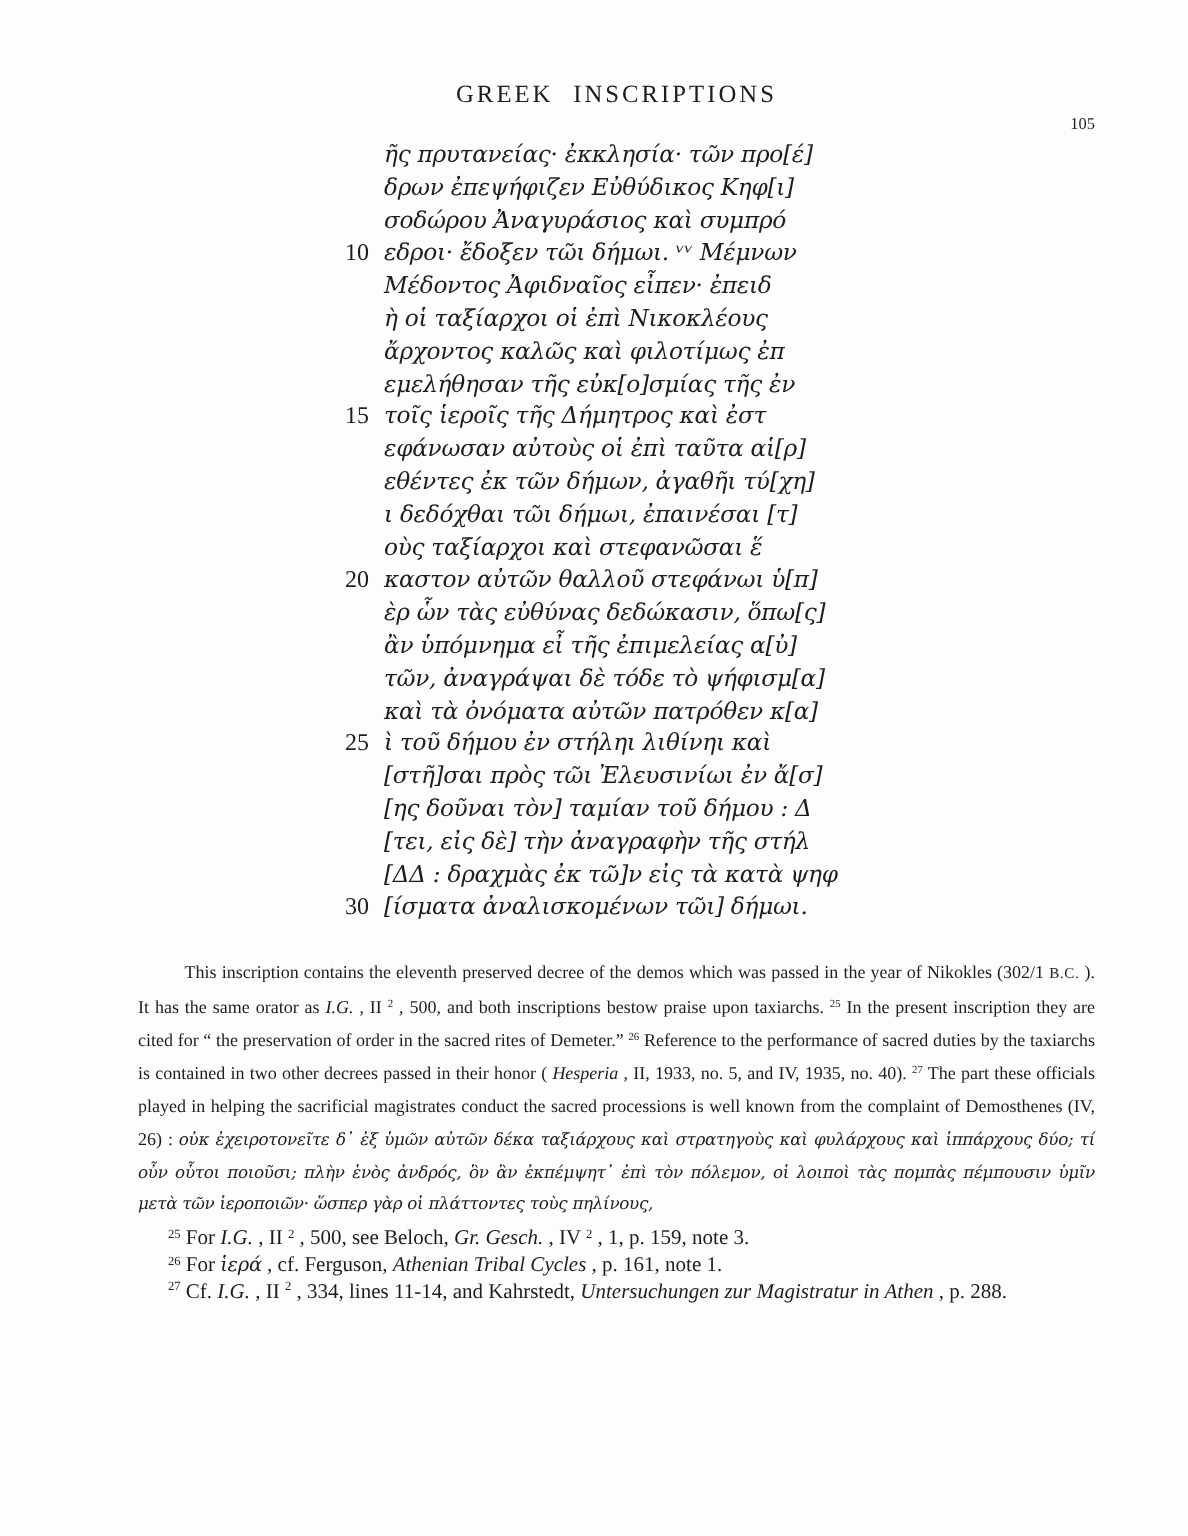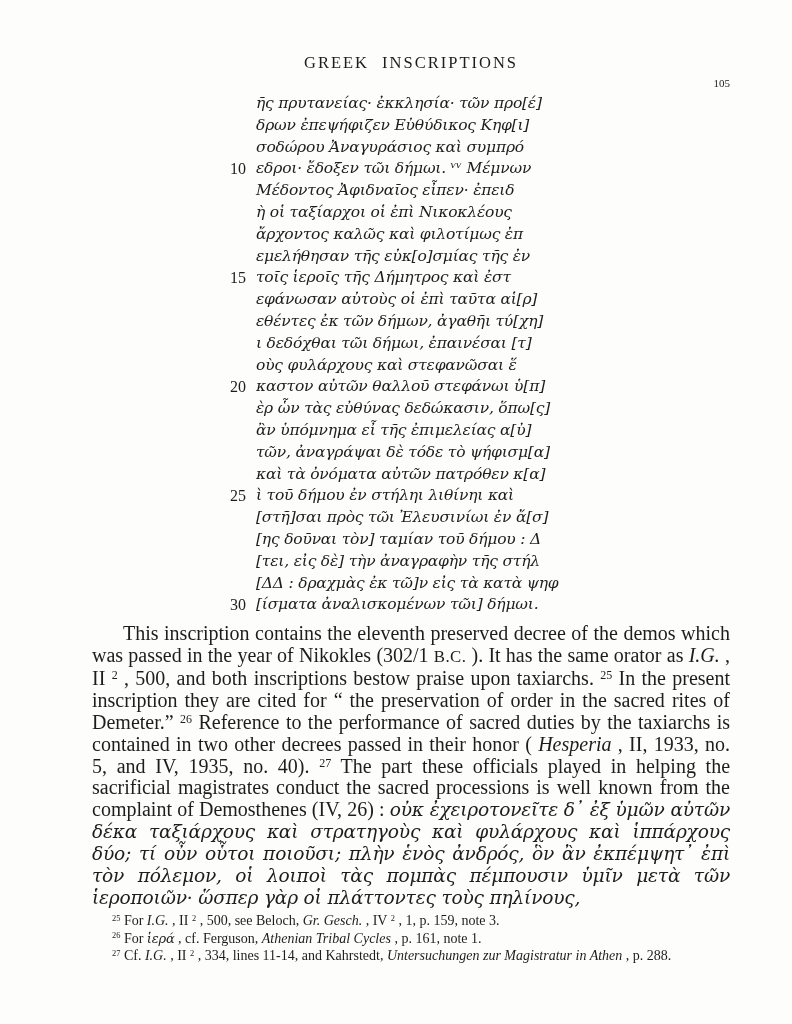--- a/index.html
+++ b/index.html
@@ -50,22 +50,22 @@
     flex: none;
     font-family: "DejaVu Serif", "DejaVu Sans", serif;
     font-style: italic;
     font-size: 15.5px;
     letter-spacing: -0.2px;
     white-space: pre;
   }
 
   
   .body-par {
-    margin: 7px 0 0 0;
-    font-size: 20px;
+    margin: 22px 0 0 0;
+    font-size: 12px;
     line-height: 21.9px;
     text-align: justify;
     text-indent: 31px;
   }
 
   
   .run.i { font-style: italic; }
   .run.gk {
     font-family: "DejaVu Serif", "DejaVu Sans", serif;
     font-style: italic;
@@ -162,21 +162,21 @@
           <span class="lt">εθέντες ἐκ τῶν δήμων, ἀγαθῆι τύ[χη]</span>
         </div>
 
         <div class="insc-row">
           <span class="ln"></span>
           <span class="lt">ι δεδόχθαι τῶι δήμωι, ἐπαινέσαι [τ]</span>
         </div>
 
         <div class="insc-row">
           <span class="ln"></span>
-          <span class="lt">οὺς φυλάρχους καὶ στεφανῶσαι ἕ</span>
+          <span class="lt">οὺς ταξίαρχοι καὶ στεφανῶσαι ἕ</span>
         </div>
 
         <div class="insc-row">
           <span class="ln">20</span>
           <span class="lt">καστον αὐτῶν θαλλοῦ στεφάνωι ὑ[π]</span>
         </div>
 
         <div class="insc-row">
           <span class="ln"></span>
           <span class="lt">ὲρ ὧν τὰς εὐθύνας δεδώκασιν, ὅπω[ς]</span>

